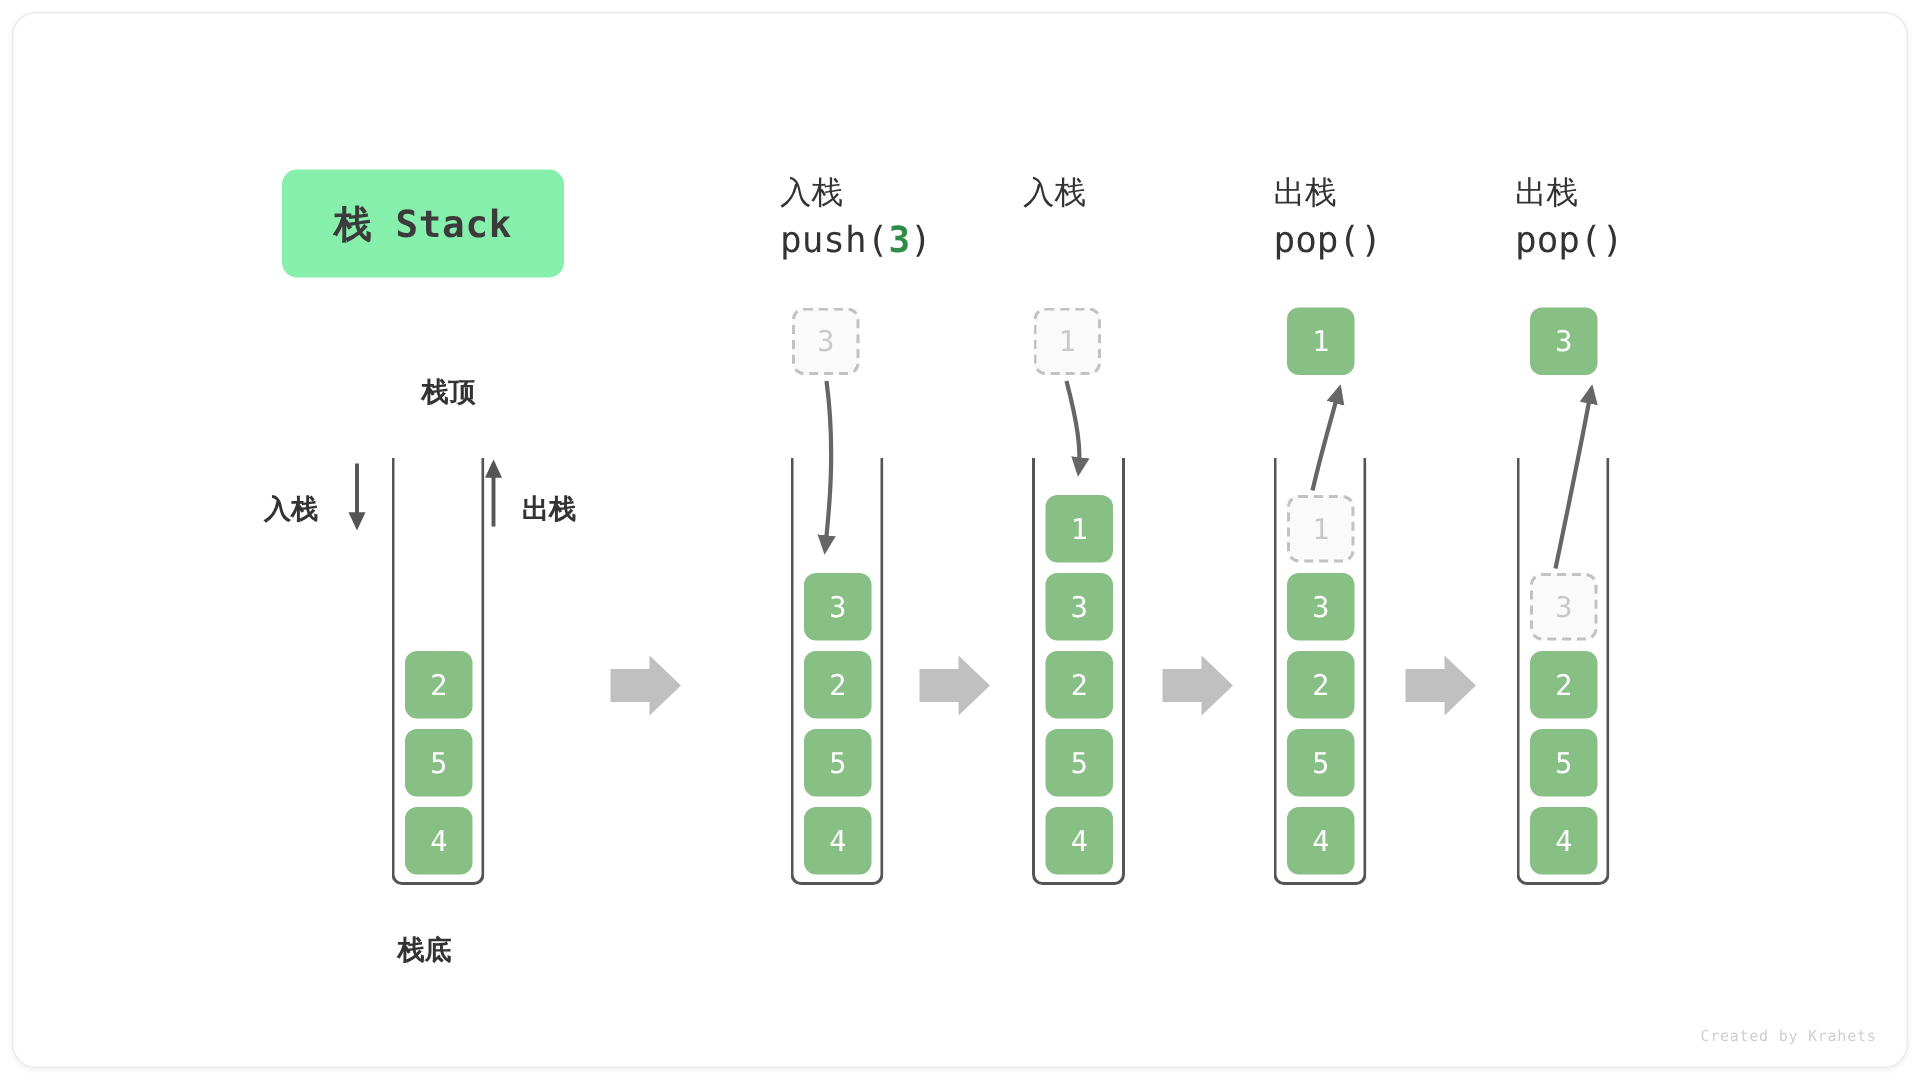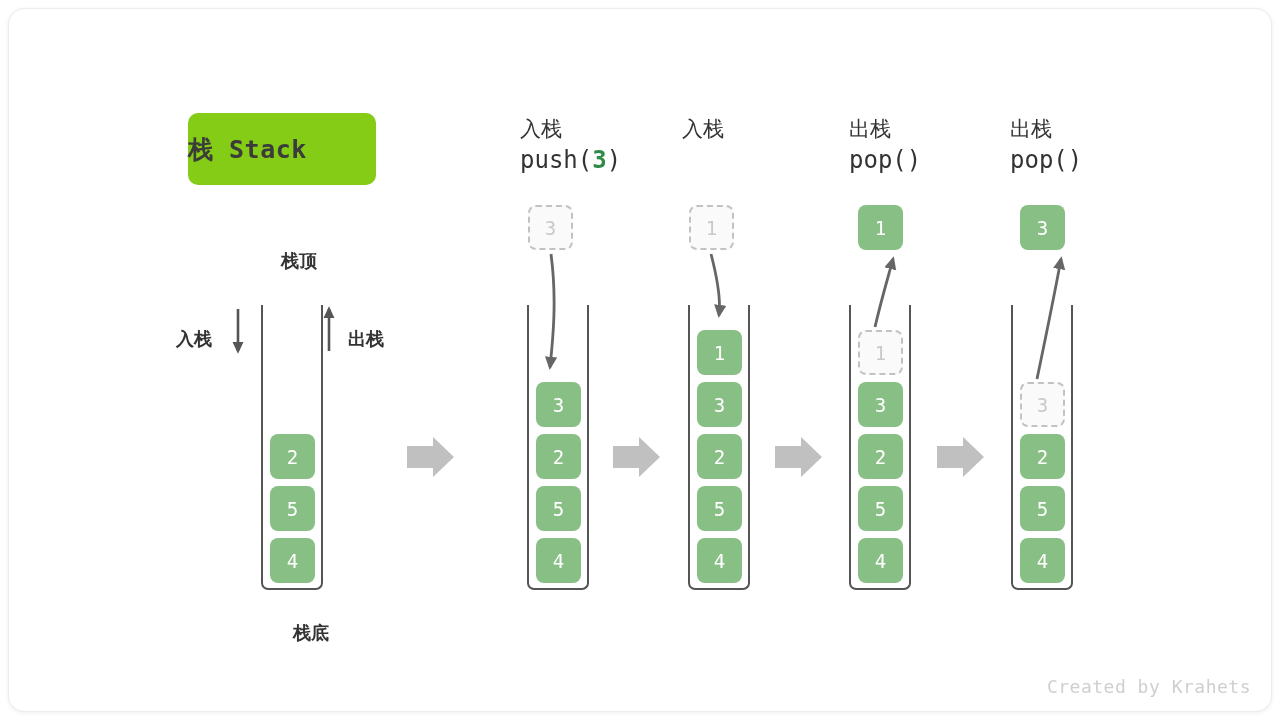--- a/index.html
+++ b/index.html
@@ -36,25 +36,25 @@
   }
 
   .abs { position: absolute; }
 
   
   #title-chip {
     left: 179px;
     top: 104px;
     width: 188px;
     height: 72px;
-    background: #84cc16;
+    background: #86efac;
     border-radius: 10px;
     display: flex;
     align-items: center;
-    justify-content: flex-start;
+    justify-content: center;
   }
   #title-chip .title-text {
     font-family: "DejaVu Sans Mono", "Liberation Mono", monospace;
     font-size: 25px;
     font-weight: bold;
     color: #3b3b3b;
     letter-spacing: 0.5px;
     white-space: nowrap;
   }
 
@@ -126,21 +126,21 @@
     width: 1264px;
     height: 704px;
     pointer-events: none;
   }
 
   
   #watermark {
     right: 22px;
     bottom: 16px;
     font-family: "DejaVu Sans Mono", "Liberation Mono", monospace;
-    font-size: 18px;
+    font-size: 10px;
     color: #cfcfcf;
     letter-spacing: 0.5px;
     white-space: nowrap;
   }
 </style>
 </head>
 <body>
 
 <div id="card">
   <div id="stage">
@@ -154,21 +154,21 @@
     <div class="abs cap-bold" style="left:167px; top:318px;">入栈</div>
 
     <div class="abs cap-bold" style="left:339px; top:318px;">出栈</div>
 
     <div class="abs stack-box" style="left:252px; top:296px; height:285px;"></div>
 
     <div class="cell solid" style="left:261px; top:425px;">2</div>
     <div class="cell solid" style="left:261px; top:477px;">5</div>
     <div class="cell solid" style="left:261px; top:529px;">4</div>
 
-    <div class="abs cap-bold" style="left:256px; top:612px;margin-left:28px;">栈底</div>
+    <div class="abs cap-bold" style="left:256px; top:612px;">栈底</div>
 
     <div class="abs col-head" style="left:511px; top:105px;">
       <div class="line1">入栈</div>
       <div class="line2"><span>push(</span><span class="num">3</span><span>)</span></div>
     </div>
 
     <div class="cell ghost" style="left:519px; top:196px;">3</div>
 
     <div class="abs stack-box" style="left:518px; top:296px; height:285px;"></div>
 

